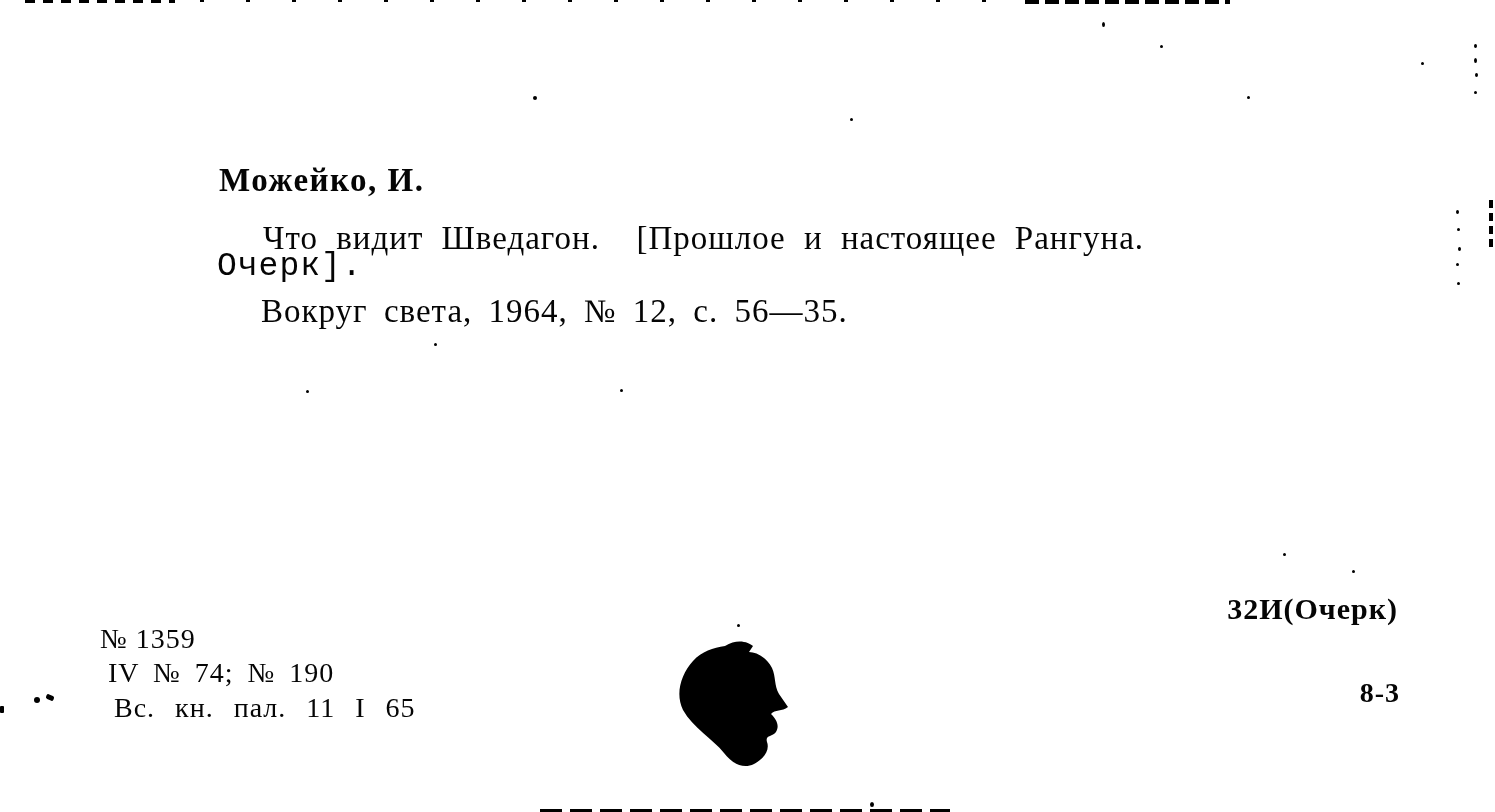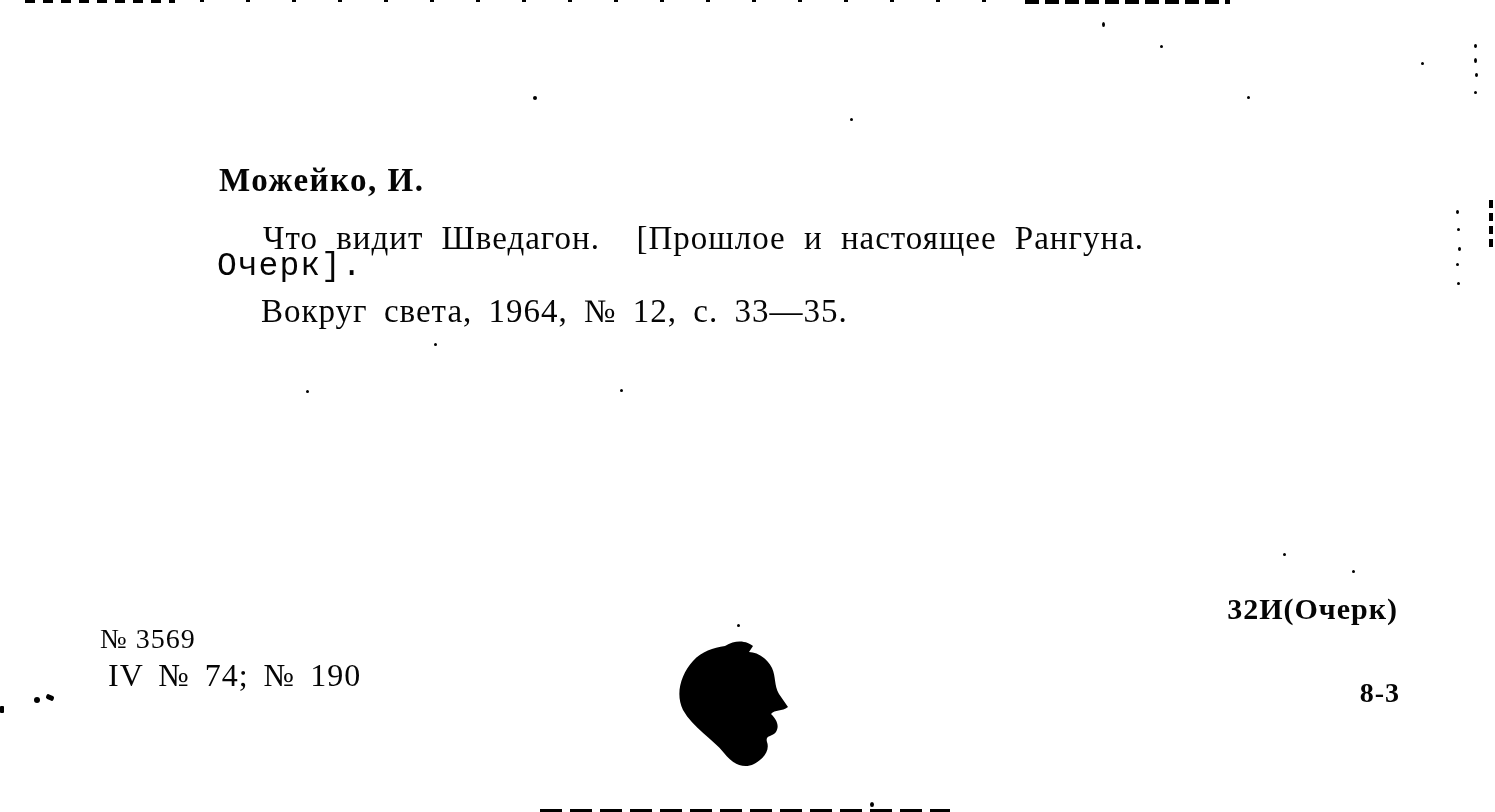--- a/index.html
+++ b/index.html
@@ -39,21 +39,21 @@
     font-size: 33px; letter-spacing: 1px; word-spacing: 7px;
   }
   
   .classification {
     right: 97px; top: 592px;
     font-size: 30px; font-weight: bold;
     letter-spacing: 1px;
   }
   
   .acc-1 { left: 100px; top: 623px; font-size: 28px; letter-spacing: 1px; }
-  .acc-2 { left: 108px; top: 657px; font-size: 32px; letter-spacing: 1px; word-spacing: 6px; }
+  .acc-2 { left: 108px; top: 657px; font-size: 28px; letter-spacing: 1px; word-spacing: 6px; }
   .acc-3 { left: 114px; top: 692px; font-size: 28px; letter-spacing: 1px; word-spacing: 12px; }
   
   .shelf-code {
     right: 95px; top: 677px;
     font-size: 28px; font-weight: bold; letter-spacing: 1px;
   }
   
   .ink-blot {
     position: absolute;
     left: 675px; top: 640px;
@@ -96,26 +96,27 @@
 
   <div class="edge top-edge-left"></div>
   <div class="edge top-edge-mid"></div>
   <div class="edge top-edge-right"></div>
   <div class="edge bottom-edge"></div>
   <div class="edge right-edge"></div>
 
   <div class="line author-line">Можейко, И.</div>
   <div class="line title-line-1">Что видит Шведагон.  [Прошлое и настоящее Рангуна.</div>
   <div class="line title-line-2">Очерк].</div>
-  <div class="line source-line">Вокруг света, 1964, № 12, с. 33—35.</div>
+  <div class="line source-line">Вокруг света, 1964, № 12, с. 56—35.</div>
 
   <div class="line classification">32И(Очерк)</div>
 
-  <div class="line acc-1">№ 3569</div>
+  <div class="line acc-1">№ 1359</div>
   <div class="line acc-2">IV № 74; № 190</div>
+  <div class="line acc-3">Вс. кн. пал. 11 I 65</div>
 
   <div class="line shelf-code">8-3</div>
 
   <svg class="ink-blot" viewBox="0 0 118 133" xmlns="http://www.w3.org/2000/svg">
     <path fill="#000000" d="
       M 50 6
       C 62 -2, 74 2, 78 6
       L 74 12
       C 82 12, 92 18, 97 28
       C 101 37, 99 45, 104 54

